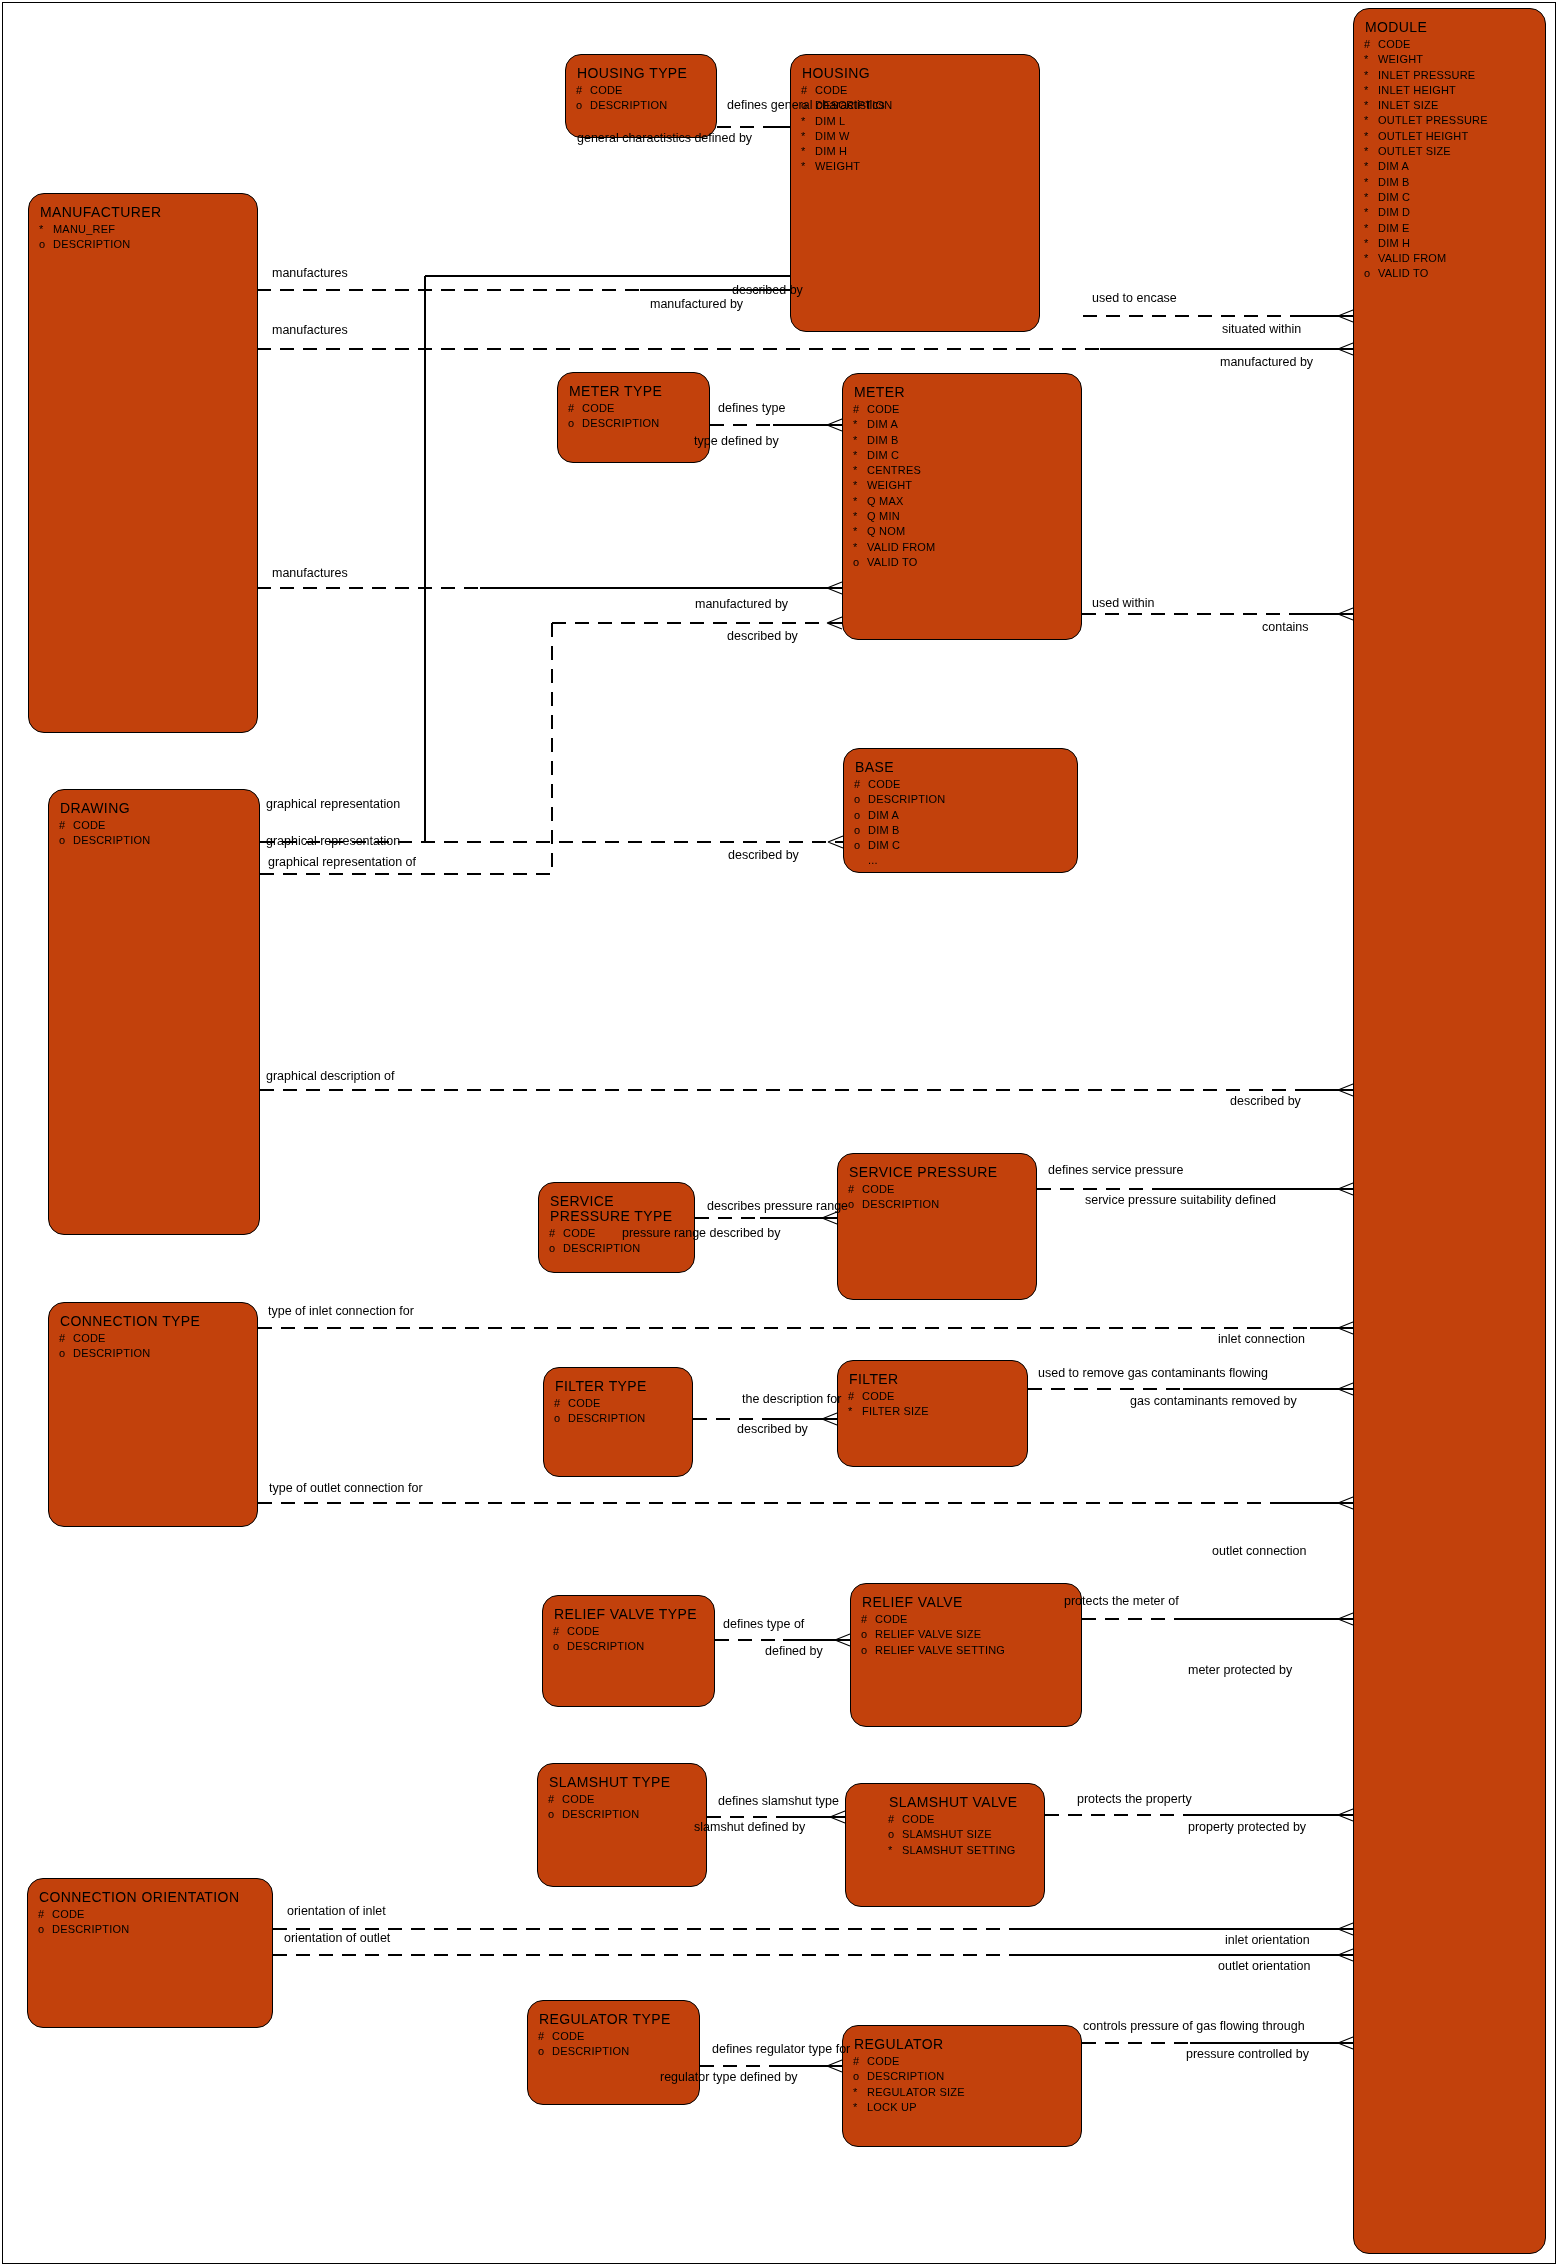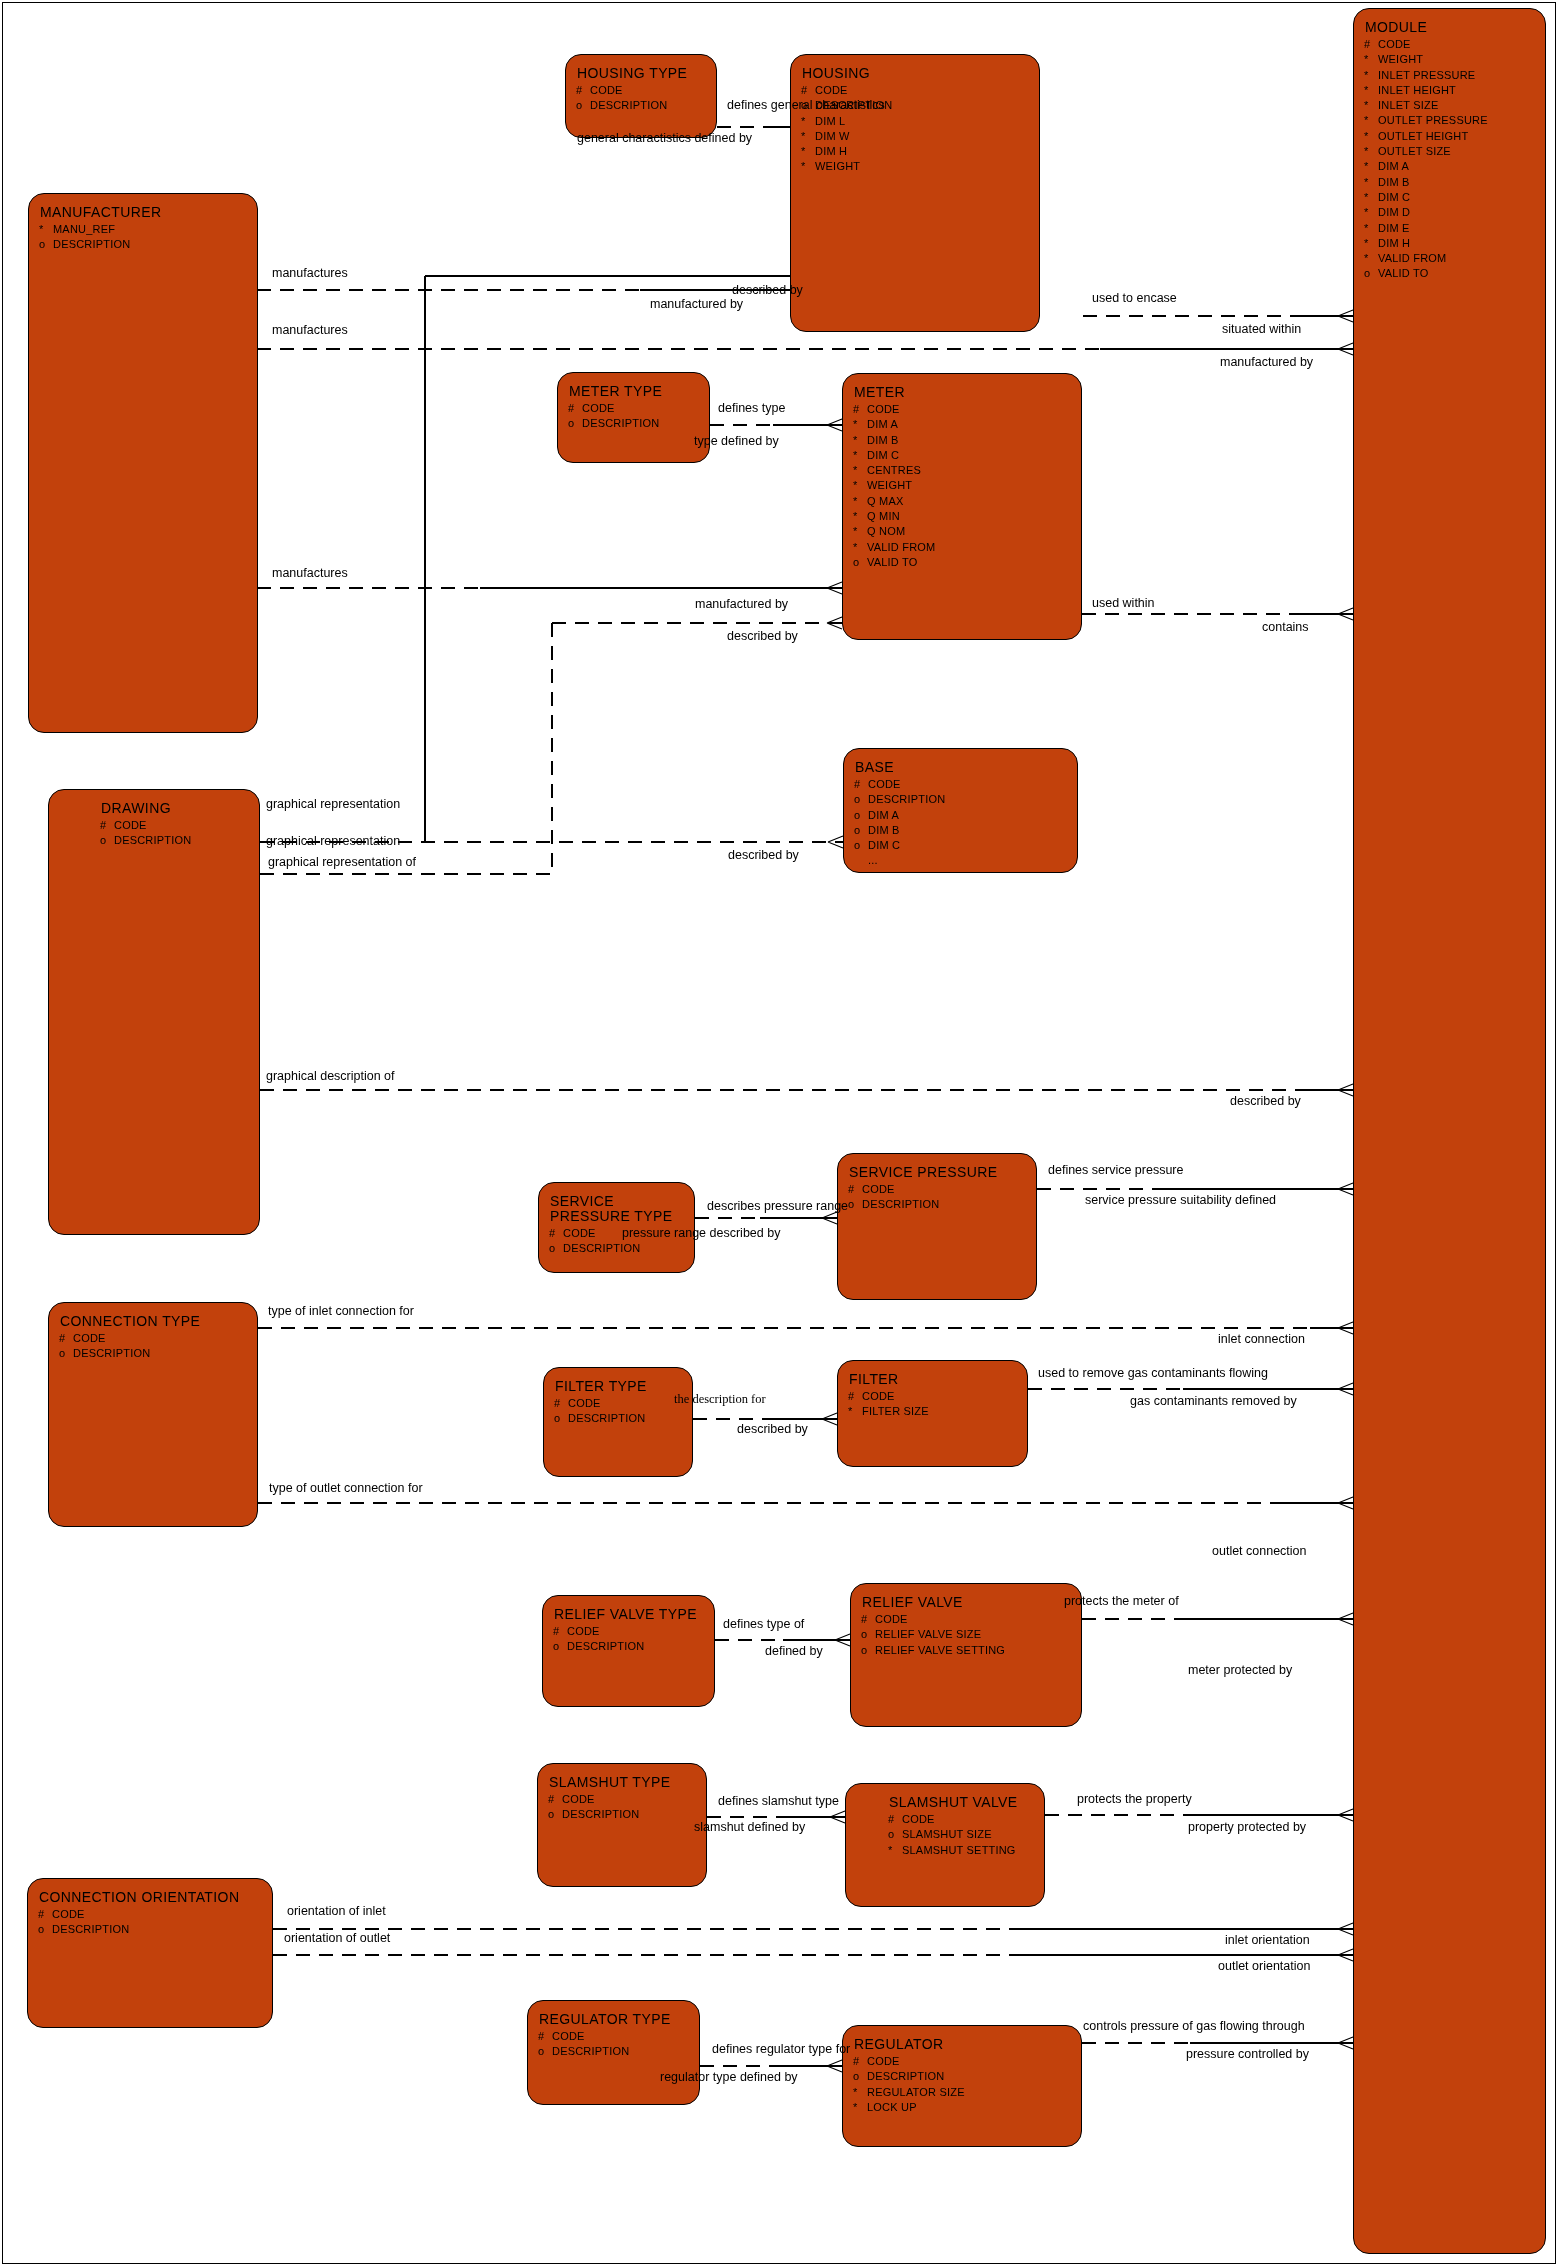--- a/index.html
+++ b/index.html
@@ -146,21 +146,21 @@
         <div class="attr"><span class="pfx">*</span><span>DIM B</span></div>
         <div class="attr"><span class="pfx">*</span><span>DIM C</span></div>
         <div class="attr"><span class="pfx">*</span><span>CENTRES</span></div>
         <div class="attr"><span class="pfx">*</span><span>WEIGHT</span></div>
         <div class="attr"><span class="pfx">*</span><span>Q MAX</span></div>
         <div class="attr"><span class="pfx">*</span><span>Q MIN</span></div>
         <div class="attr"><span class="pfx">*</span><span>Q NOM</span></div>
         <div class="attr"><span class="pfx">*</span><span>VALID FROM</span></div>
         <div class="attr"><span class="pfx">o</span><span>VALID TO</span></div>
       </div>
-      <div class="entity" style="left: 48px; top: 789px; width: 212px; height: 446px; padding-left: 41px;">
+      <div class="entity" style="left: 48px; top: 789px; width: 212px; height: 446px;">
         <div class="ent-title">DRAWING</div>
         <div class="attr"><span class="pfx">#</span><span>CODE</span></div>
         <div class="attr"><span class="pfx">o</span><span>DESCRIPTION</span></div>
       </div>
       <div class="entity" style="left: 843px; top: 748px; width: 235px; height: 125px;">
         <div class="ent-title">BASE</div>
         <div class="attr"><span class="pfx">#</span><span>CODE</span></div>
         <div class="attr"><span class="pfx">o</span><span>DESCRIPTION</span></div>
         <div class="attr"><span class="pfx">o</span><span>DIM A</span></div>
         <div class="attr"><span class="pfx">o</span><span>DIM B</span></div>
@@ -255,21 +255,21 @@
       <div class="lbl" style="left: 268px; top: 855px;">graphical representation of</div>
       <div class="lbl" style="left: 728px; top: 848px;">described by</div>
       <div class="lbl" style="left: 266px; top: 1069px;">graphical description of</div>
       <div class="lbl" style="left: 1230px; top: 1094px;">described by</div>
       <div class="lbl" style="left: 707px; top: 1199px;">describes pressure range</div>
       <div class="lbl" style="left: 622px; top: 1226px;">pressure range described by</div>
       <div class="lbl" style="left: 1048px; top: 1163px;">defines service pressure</div>
       <div class="lbl" style="left: 1085px; top: 1193px;">service pressure suitability defined</div>
       <div class="lbl" style="left: 268px; top: 1304px;">type of inlet connection for</div>
       <div class="lbl" style="left: 1218px; top: 1332px;">inlet connection</div>
-      <div class="lbl" style="left: 674px; top: 1392px; font-family: Liberation Serif, serif;">the description for</div>
+      <div class="lbl" style="left: 742px; top: 1392px;">the description for</div>
       <div class="lbl" style="left: 737px; top: 1422px;">described by</div>
       <div class="lbl" style="left: 1038px; top: 1366px;">used to remove gas contaminants flowing</div>
       <div class="lbl" style="left: 1130px; top: 1394px;">gas contaminants removed by</div>
       <div class="lbl" style="left: 269px; top: 1481px;">type of outlet connection for</div>
       <div class="lbl" style="left: 1212px; top: 1508px; margin-top: 36px;">outlet connection</div>
       <div class="lbl" style="left: 723px; top: 1617px;">defines type of</div>
       <div class="lbl" style="left: 765px; top: 1644px;">defined by</div>
       <div class="lbl" style="left: 1064px; top: 1594px;">protects the meter of</div>
       <div class="lbl" style="left: 1188px; top: 1663px;">meter protected by</div>
       <div class="lbl" style="left: 718px; top: 1794px;">defines slamshut type</div>

